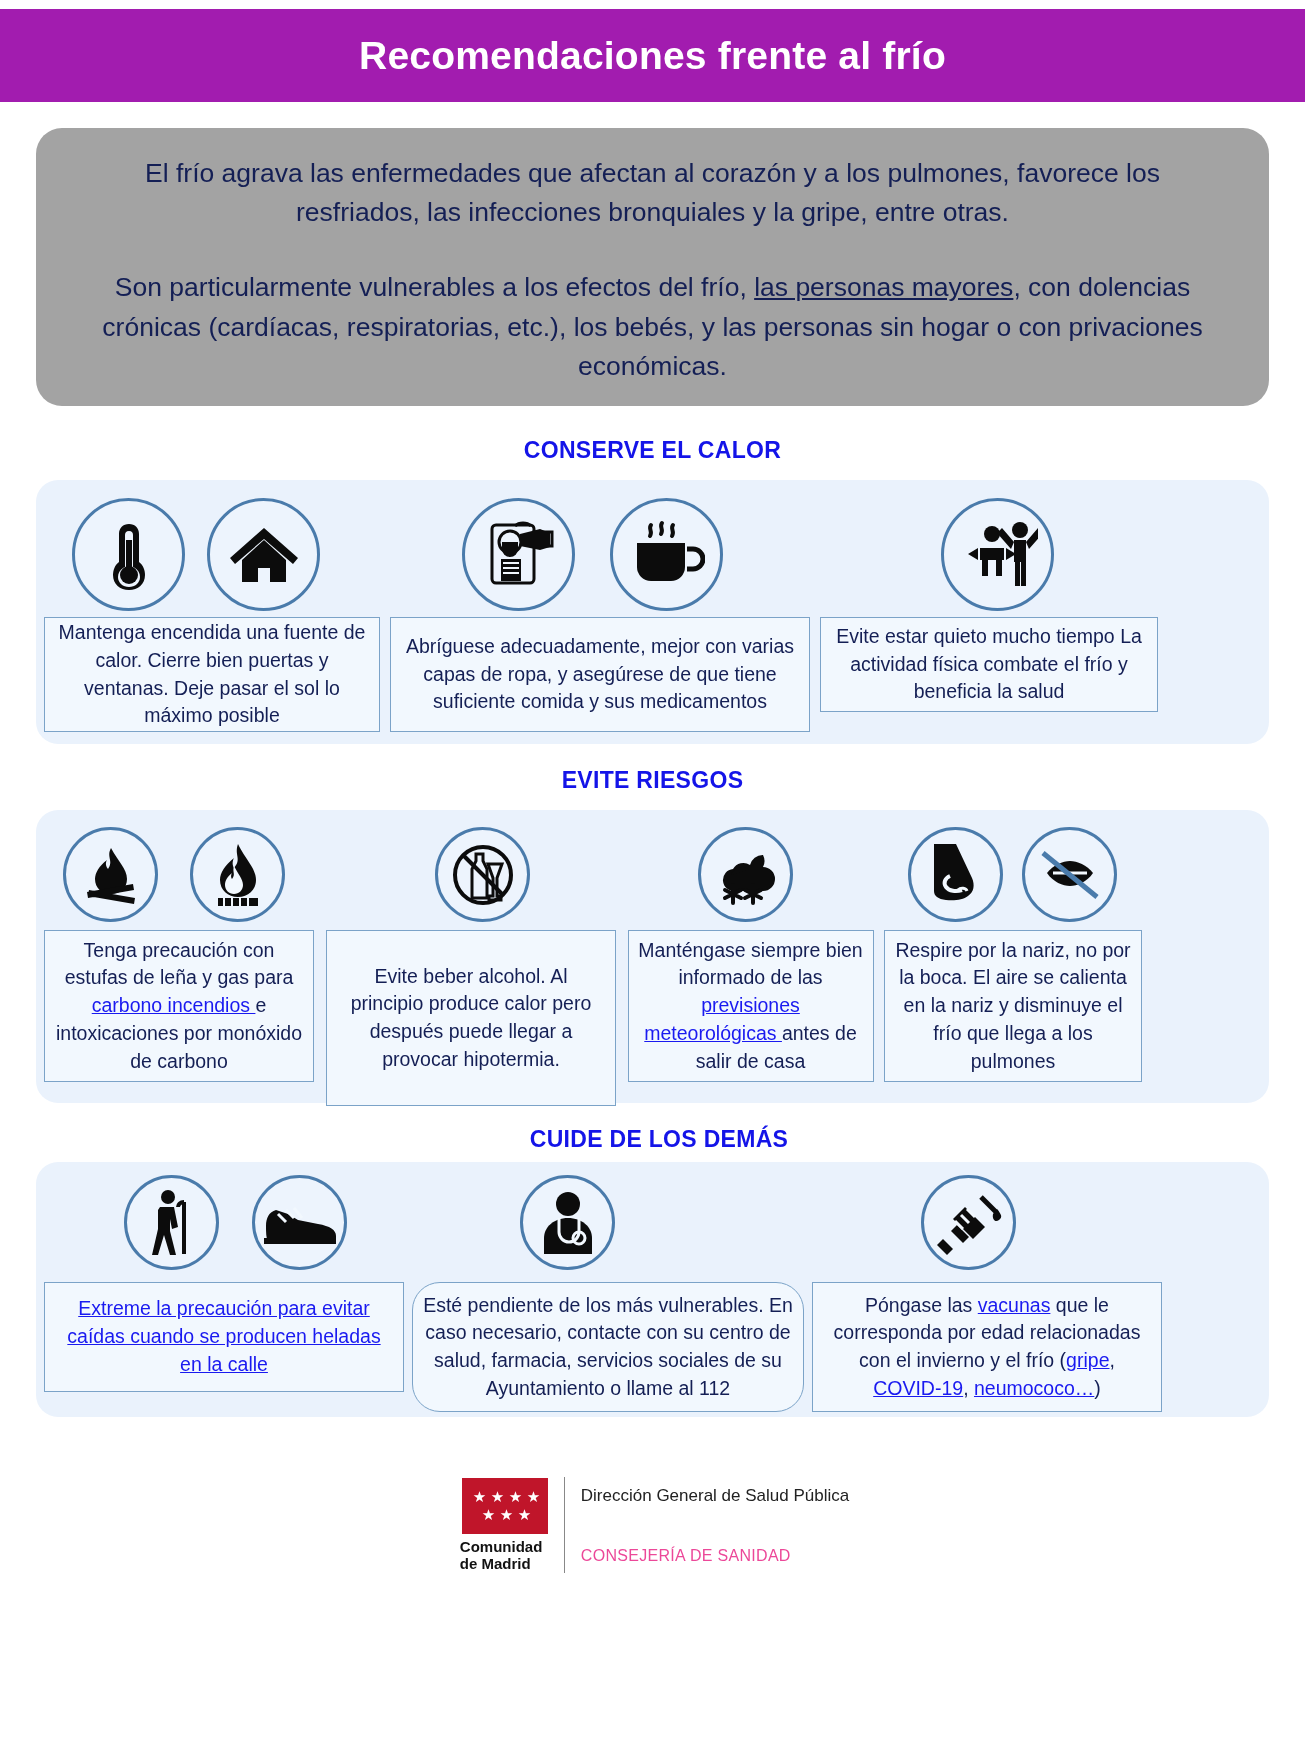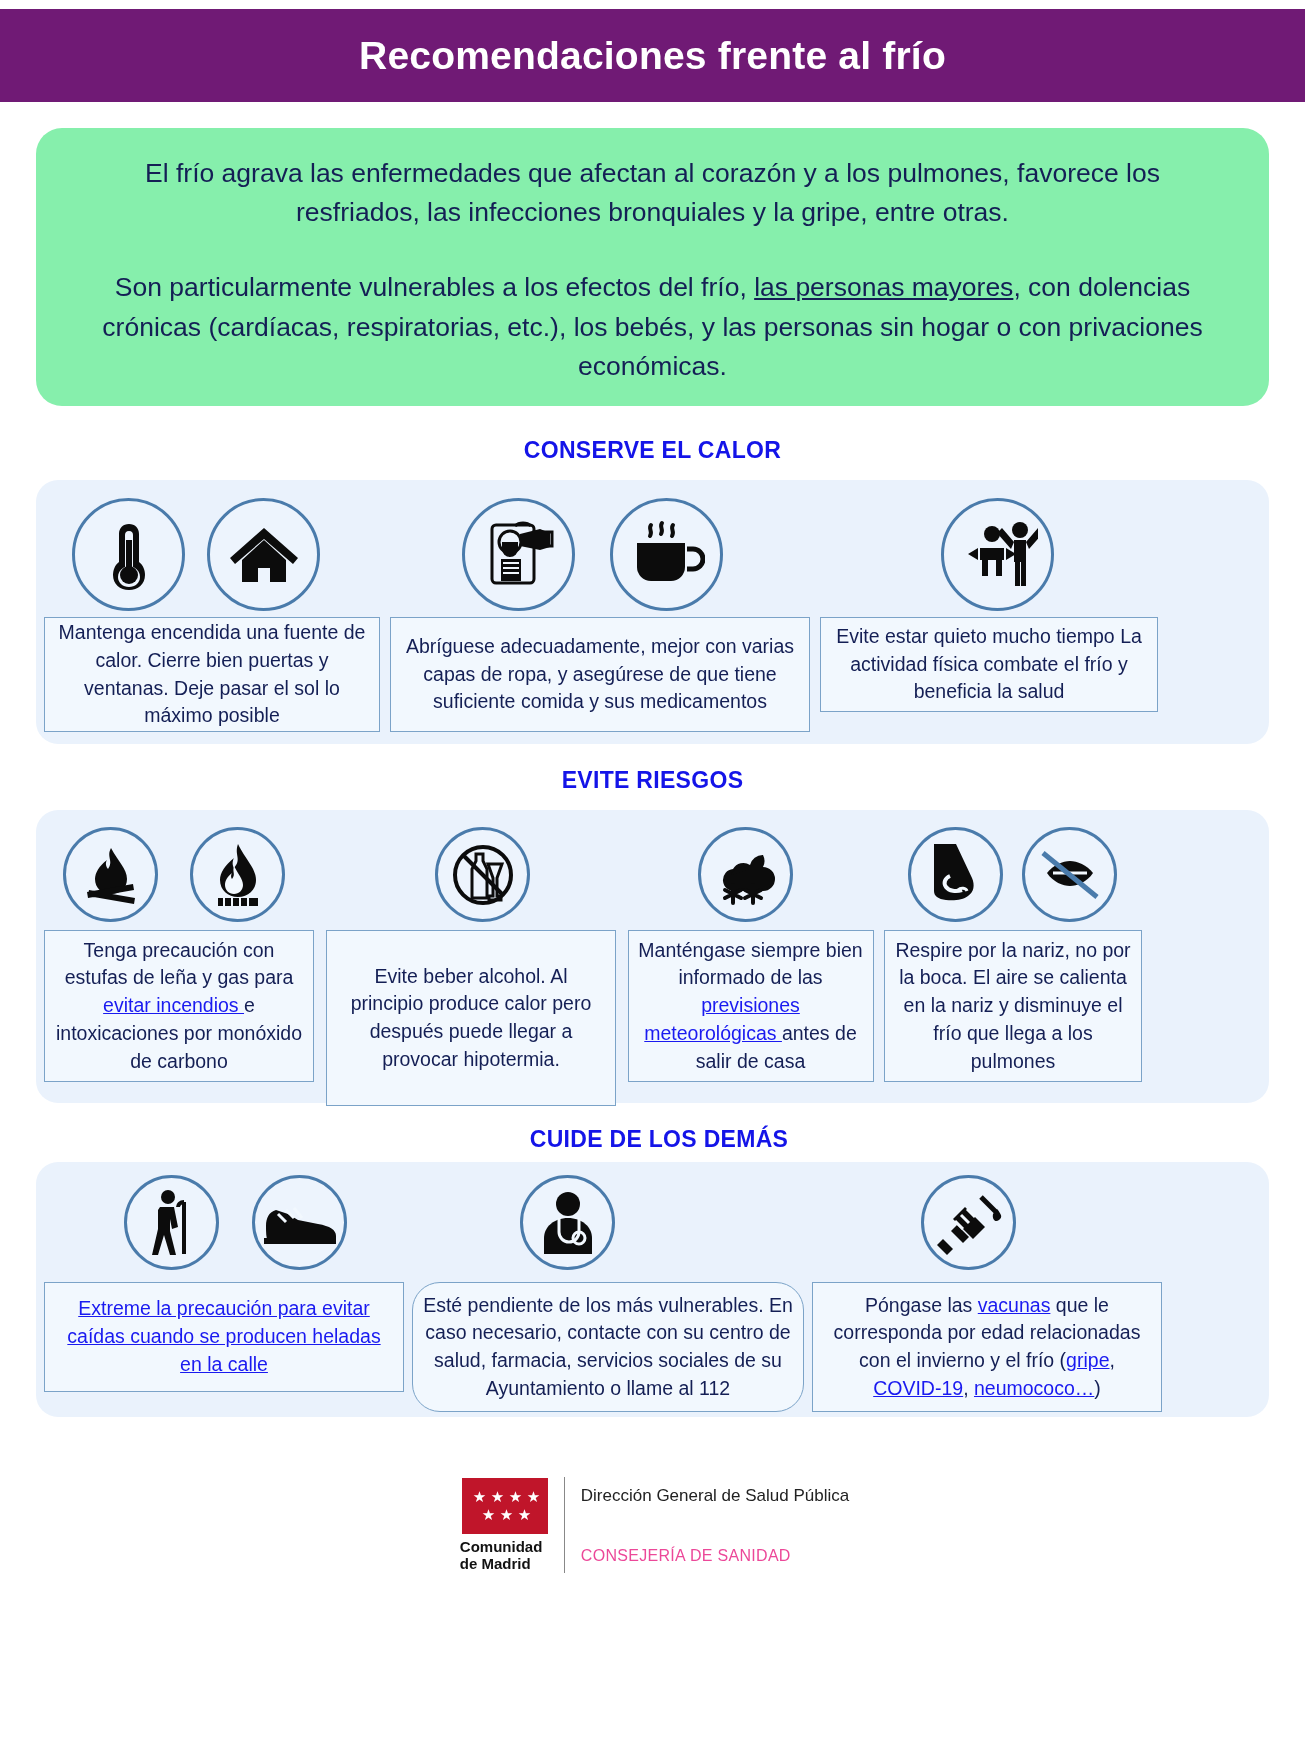--- a/index.html
+++ b/index.html
@@ -12,37 +12,37 @@
     color: #11205e;
     position: relative;
     overflow: hidden;
   }
 
   
   .header-bar {
     position: absolute;
     left: 0; top: 9px;
     width: 1305px; height: 93px;
-    background: #701a75;
+    background: #a21caf;
     display: flex; align-items: center; justify-content: center;
   }
   .header-title {
     color: #ffffff;
     font-size: 39px;
     font-weight: bold;
     letter-spacing: .2px;
     text-align: center;
   }
 
   
   .intro-panel {
     position: absolute;
     left: 36px; top: 128px;
     width: 1233px; height: 278px;
-    background: #86efac;
+    background: #a3a3a3;
     border-radius: 26px;
     padding: 26px 52px 0 52px;
   }
   .intro-p {
     margin: 0;
     text-align: center;
     font-size: 26.5px;
     line-height: 1.48;
     color: #141f55;
   }
@@ -275,21 +275,21 @@
 </div>
 <div class="icon-circle" style="left:1022px; top:827px; width:95px; height:95px;">
   <svg width="70" height="60" viewBox="0 0 70 60">
       <path d="M12 28c6-8 16-12 23-12s17 4 23 12c-6 9-16 13-23 13s-17-4-23-13z" fill="#0c0c0c"></path>
       <path d="M18 28h34" stroke="#f2f8fe" stroke-width="3"></path>
       <path d="M8 8 62 52" stroke="#4a7bab" stroke-width="5"></path>
     </svg>
 </div>
 
 <div class="card" style="left:44px; top:930px; width:270px; height:152px;">
-  <div class="card-text"><span>Tenga precaución con estufas de leña y gas para </span><span class="lnk">evitar incendios </span><span>e intoxicaciones por monóxido de carbono</span></div>
+  <div class="card-text"><span>Tenga precaución con estufas de leña y gas para </span><span class="lnk">carbono incendios </span><span>e intoxicaciones por monóxido de carbono</span></div>
 </div>
 <div class="card" style="left:326px; top:930px; width:290px; height:176px;">
   <div class="card-text"><span>Evite beber alcohol. Al principio produce calor pero después puede llegar a provocar hipotermia.</span></div>
 </div>
 <div class="card" style="left:628px; top:930px; width:246px; height:152px;padding-left:9px;">
   <div class="card-text"><span>Manténgase siempre bien informado de las </span><span class="lnk">previsiones meteorológicas </span><span>antes de salir de casa</span></div>
 </div>
 <div class="card" style="left:884px; top:930px; width:258px; height:152px;">
   <div class="card-text"><span>Respire por la nariz, no por la boca. El aire se calienta en la nariz y disminuye el frío que llega a los pulmones</span></div>
 </div>

